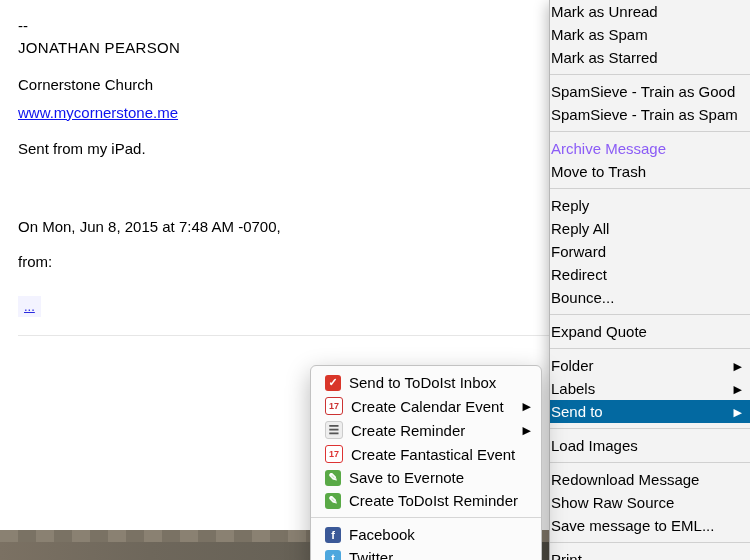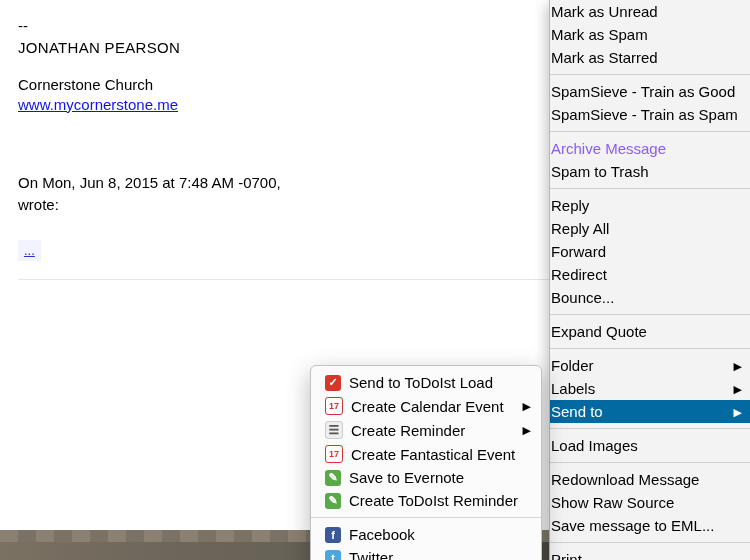--- a/index.html
+++ b/index.html
@@ -34,41 +34,42 @@
   .ic.ever{background:#59a946}
   .ic.fb{background:#3b5998}
   .ic.tw{background:#4da7de}
 </style>
 </head>
 <body>
 
 <div class="email-body">
   <p style="margin-bottom:2px">--</p>
   <p class="sig-name">JONATHAN PEARSON</p>
-  <p style="margin-bottom:0">Cornerstone Church</p>
+  <p style="margin-bottom:8px">Cornerstone Church</p>
   <p><a href="#" class="link">www.mycornerstone.me</a></p>
+  <p>Sent from my iPad.</p>
   <div style="height:42px"></div>
-  <p style="margin-bottom:2px">On Mon, Jun 8, 2015 at 7:48 AM -0700,</p>
-  <p>wrote:</p>
+  <p style="margin-bottom:14px">On Mon, Jun 8, 2015 at 7:48 AM -0700,</p>
+  <p>from:</p>
   <span class="ellipsis">...</span>
   <div class="divider"></div>
 </div>
 
 <div class="desktop-bg"></div>
 
 <div class="ctx">
   <div class="item">Mark as Unread</div>
   <div class="item">Mark as Spam</div>
   <div class="item">Mark as Starred</div>
   <div class="sep"></div>
   <div class="item">SpamSieve - Train as Good</div>
   <div class="item">SpamSieve - Train as Spam</div>
   <div class="sep"></div>
   <div class="item disabled">Archive Message</div>
-  <div class="item">Spam to Trash</div>
+  <div class="item">Move to Trash</div>
   <div class="sep"></div>
   <div class="item">Reply</div>
   <div class="item">Reply All</div>
   <div class="item">Forward</div>
   <div class="item">Redirect</div>
   <div class="item">Bounce...</div>
   <div class="sep"></div>
   <div class="item">Expand Quote</div>
   <div class="sep"></div>
   <div class="item"><span>Folder</span><span class="arrow">▶</span></div>
@@ -80,21 +81,21 @@
   <div class="item">Redownload Message</div>
   <div class="item">Show Raw Source</div>
   <div class="item">Save message to EML...</div>
   <div class="sep"></div>
   <div class="item">Print</div>
 </div>
 
 <div class="submenu">
   <div class="sitem">
       <span class="ic todo">✓</span>
-      <span>Send to ToDoIst Load</span>
+      <span>Send to ToDoIst Inbox</span>
     </div>
   <div class="sitem">
       <span class="ic cal">17</span>
       <span>Create Calendar Event</span>
       <span class="arrow">▶</span>
     </div>
   <div class="sitem">
       <span class="ic rem">☰</span>
       <span>Create Reminder</span>
       <span class="arrow">▶</span>

